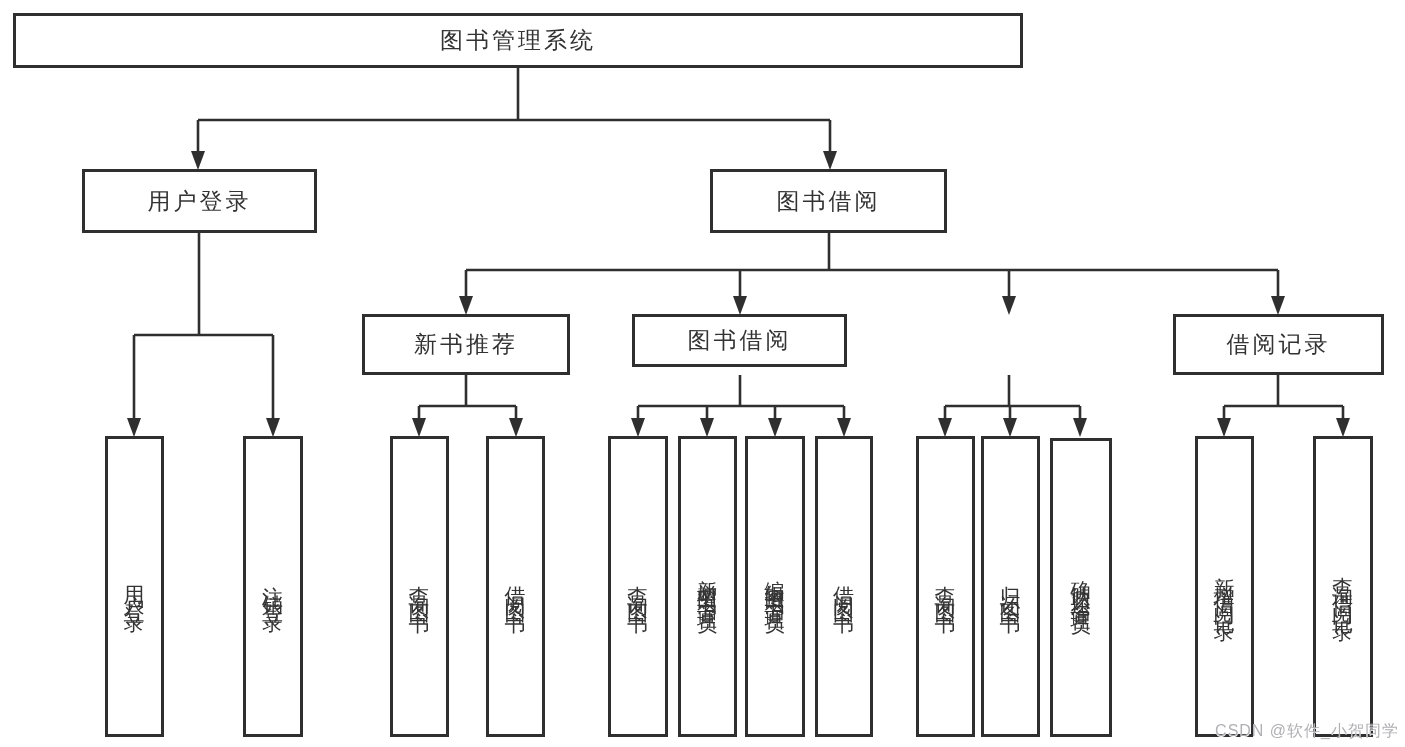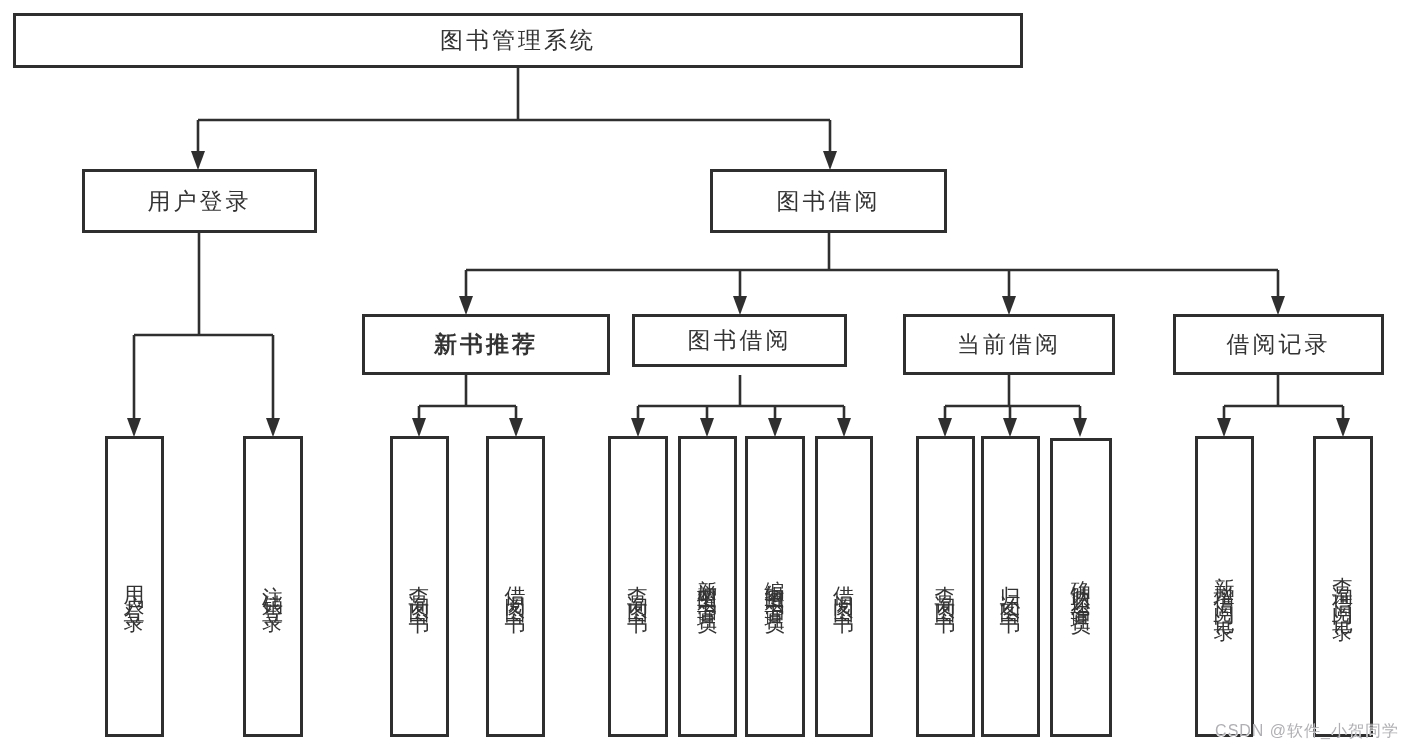--- a/index.html
+++ b/index.html
@@ -114,23 +114,22 @@
       <polygon points="1217,418 1231,418 1224,437" fill="#2f2f2f"></polygon>
       <line x1="1343" y1="406" x2="1343" y2="423" stroke="#2f2f2f" stroke-width="2.6"></line>
       <polygon points="1336,418 1350,418 1343,437" fill="#2f2f2f"></polygon>
     </svg>
 
   <div class="node hbox" style="left:13px; top:13px; width:1010px; height:55px;">图书管理系统</div>
 
   <div class="node hbox" style="left:82px; top:169px; width:235px; height:64px;">用户登录</div>
   <div class="node hbox" style="left:710px; top:169px; width:237px; height:64px;">图书借阅</div>
 
-  <div class="node hbox" style="left:362px; top:314px; width:248px; height:61px;font-weight:bold;">新书推荐</div>
+  <div class="node hbox" style="left:362px; top:314px; width:208px; height:61px;">新书推荐</div>
   <div class="node hbox" style="left:632px; top:314px; width:215px; height:53px;">图书借阅</div>
-  <div class="node hbox" style="left:903px; top:314px; width:212px; height:61px;">当前借阅</div>
   <div class="node hbox" style="left:1173px; top:314px; width:211px; height:61px;">借阅记录</div>
 
   <div class="node vbox" style="left:105px; top:436px; width:59px; height:301px;">用户登录</div>
   <div class="node vbox" style="left:243px; top:436px; width:60px; height:301px;">注销登录</div>
 
   <div class="node vbox" style="left:390px; top:436px; width:59px; height:301px;">查询图书</div>
   <div class="node vbox" style="left:486px; top:436px; width:59px; height:301px;">借阅图书</div>
 
   <div class="node vbox" style="left:608px; top:436px; width:60px; height:301px;">查询图书</div>
   <div class="node vbox tight" style="left:678px; top:436px; width:59px; height:301px;">新增图书（管理员）</div>

